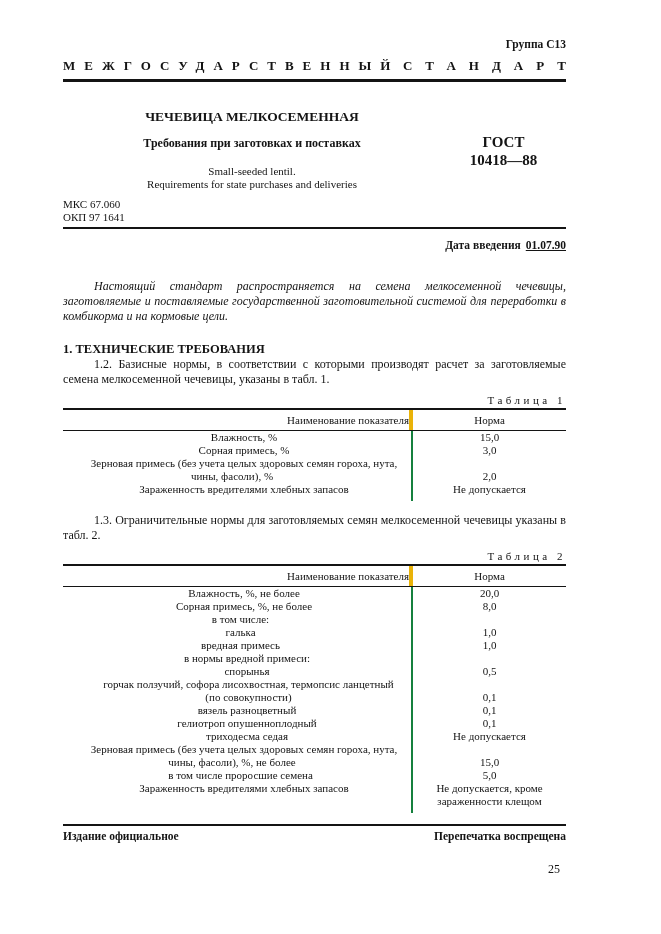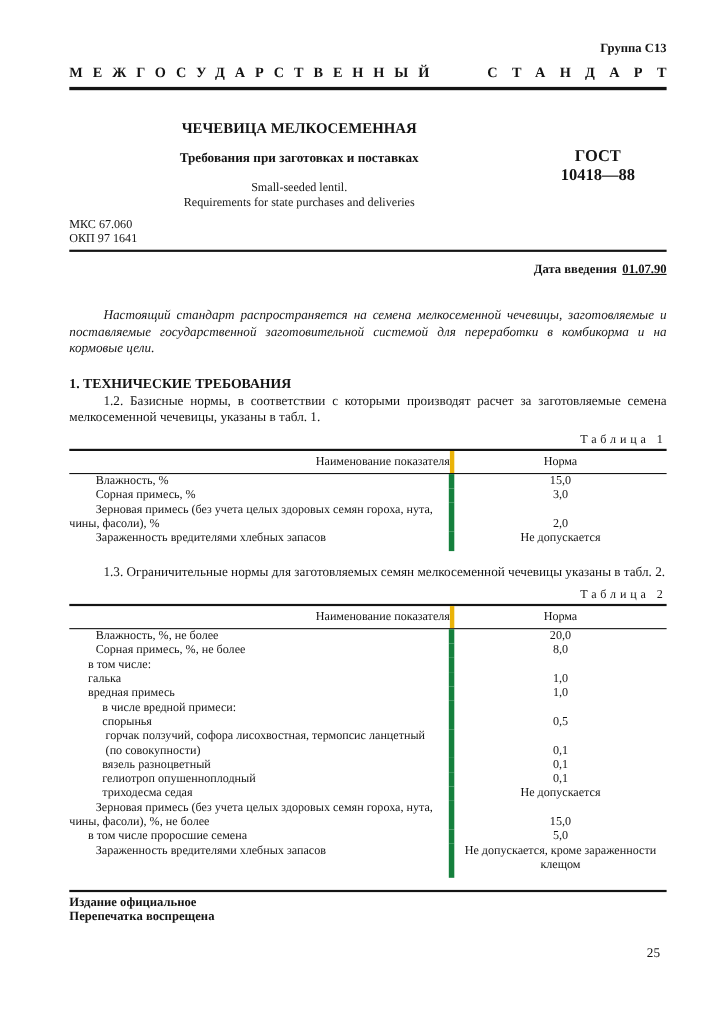--- a/index.html
+++ b/index.html
@@ -4,21 +4,21 @@
 <style>
   * { box-sizing: border-box; margin: 0; padding: 0; }
   html, body { background: #e8e8e8; }
   .page {
     width: 661px; height: 934px;
     margin: 0 auto;
     background: #ffffff;
     color: #141414;
     font-family: "Liberation Serif", "DejaVu Serif", serif;
     position: relative;
-    padding: 38px 55px 0 63px;
+    padding: 38px 95px 0 63px;
   }
   .group-label {
     text-align: right; font-weight: bold; font-size: 11.5px; line-height: 13px;
   }
   .standard-row {
     display: flex; justify-content: space-between;
     font-weight: bold; font-size: 13px; margin-top: 7px; white-space: nowrap;
   }
   .standard-row .w1 { letter-spacing: 9px; }
   .standard-row .w2 { letter-spacing: 13px; margin-right: -13px; }
@@ -44,33 +44,33 @@
   .scope-para { margin-top: 28px; font-style: italic; }
   .section-title { text-align: left; font-weight: bold; font-size: 12.5px; margin-top: 18px; }
   .para-11 { margin-top: 9px; }
   .para-13 { margin-top: 12px; }
   .table-label { text-align: right; font-size: 11px; letter-spacing: 3.5px; margin-top: 7px; }
   .gtable { border-top: 2px solid #141414; margin-top: 2px; font-size: 11px; line-height: 13px; }
   .gt-head { display: flex; border-bottom: 1px solid #141414; }
   .gt-head .hc1 { flex: 0 0 350px; border-right: 4px solid #eab308; text-align: right; padding: 4px 0 3px; }
   .gt-head .hc2 { flex: 1; text-align: center; padding: 4px 0 3px; }
   .gt-row { display: flex; }
-  .gt-row .c1 { flex: 0 0 350px; border-right: 5px solid #15803d; padding-right: 10px; }
+  .gt-row .c1 { flex: 0 0 350px; border-right: 2px solid #15803d; padding-right: 10px; text-align: center; }
   .gt-row .c2 { flex: 1; text-align: center; padding: 0 6px; }
   .gt-row:first-of-type .c1, .gt-row:first-of-type .c2 { padding-top: 3px; }
   .gt-row:last-of-type .c1, .gt-row:last-of-type .c2 { padding-bottom: 5px; }
   .n24 .c1 { text-indent: 24px; }  
   .n17 .c1 { text-indent: 17px; }
   .n30 .c1 { text-indent: 30px; }
   .n33 .c1 { padding-left: 33px; }
   .vend .c2 { display: flex; flex-direction: column; justify-content: flex-end; }
   .footer-rule { margin-top: 11px; }
   .footer-row {
     display: flex; justify-content: space-between;
-    font-weight: bold; font-size: 11.5px; margin-top: 4px; flex-direction: column;
+    font-weight: bold; font-size: 11.5px; margin-top: 4px;
   }
   .page-number { text-align: right; font-size: 12px; margin-top: 20px; padding-right: 6px; }
 </style>
 </head>
 <body>
 
 <div class="page">
 
   <div class="group-label">Группа С13</div>
 
@@ -159,21 +159,21 @@
     </div>
     <div class="gt-row n17">
       <div class="c1">галька</div>
       <div class="c2">1,0</div>
     </div>
     <div class="gt-row n17">
       <div class="c1">вредная примесь</div>
       <div class="c2">1,0</div>
     </div>
     <div class="gt-row n30">
-      <div class="c1">в числе вредной примеси:</div>
+      <div class="c1">в нормы вредной примеси:</div>
       <div class="c2"></div>
     </div>
     <div class="gt-row n30">
       <div class="c1">спорынья</div>
       <div class="c2">0,5</div>
     </div>
     <div class="gt-row n33 vend">
       <div class="c1">горчак ползучий, софора лисохвостная, термопсис ланцетный (по совокупности)</div>
       <div class="c2">0,1</div>
     </div>

